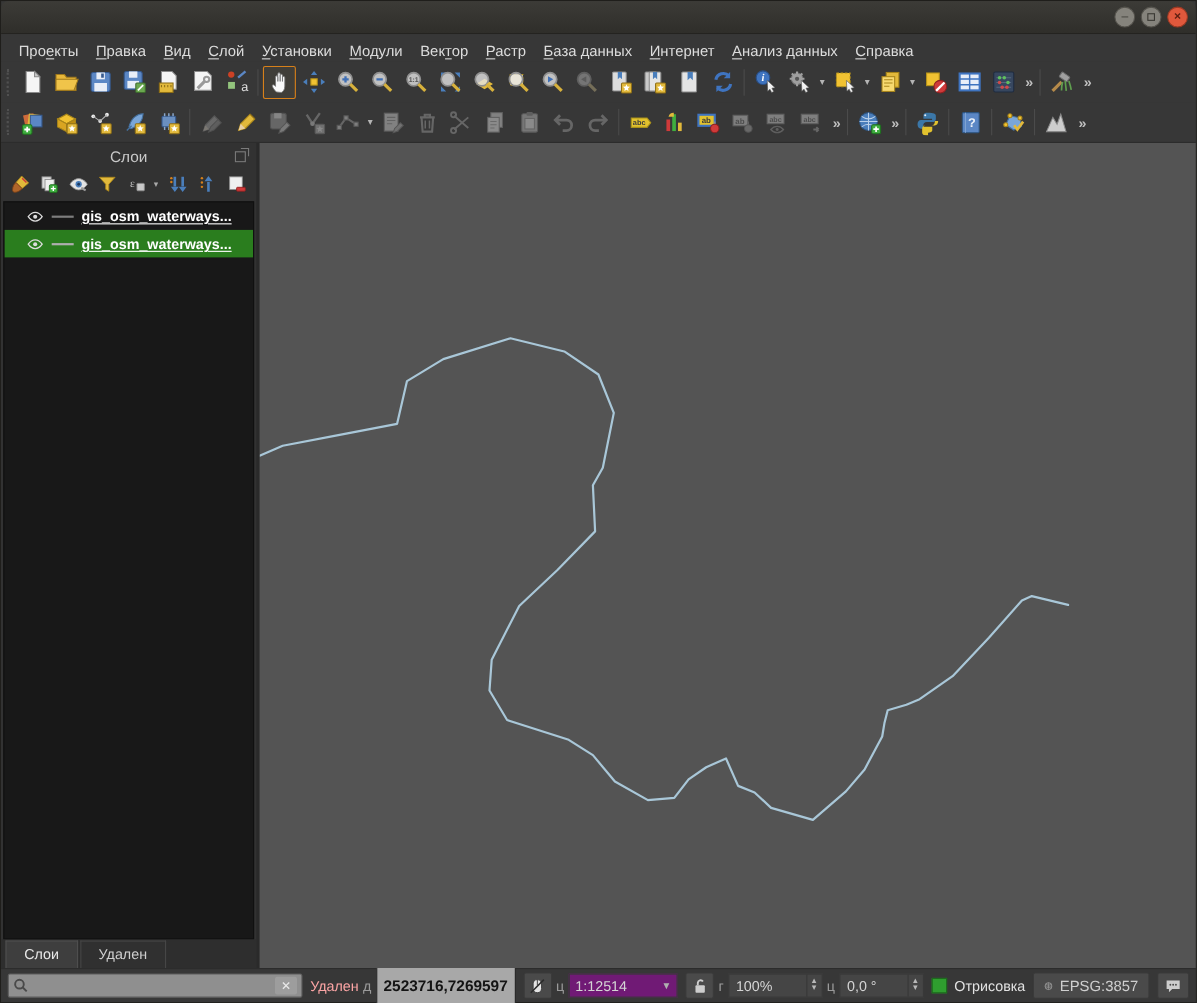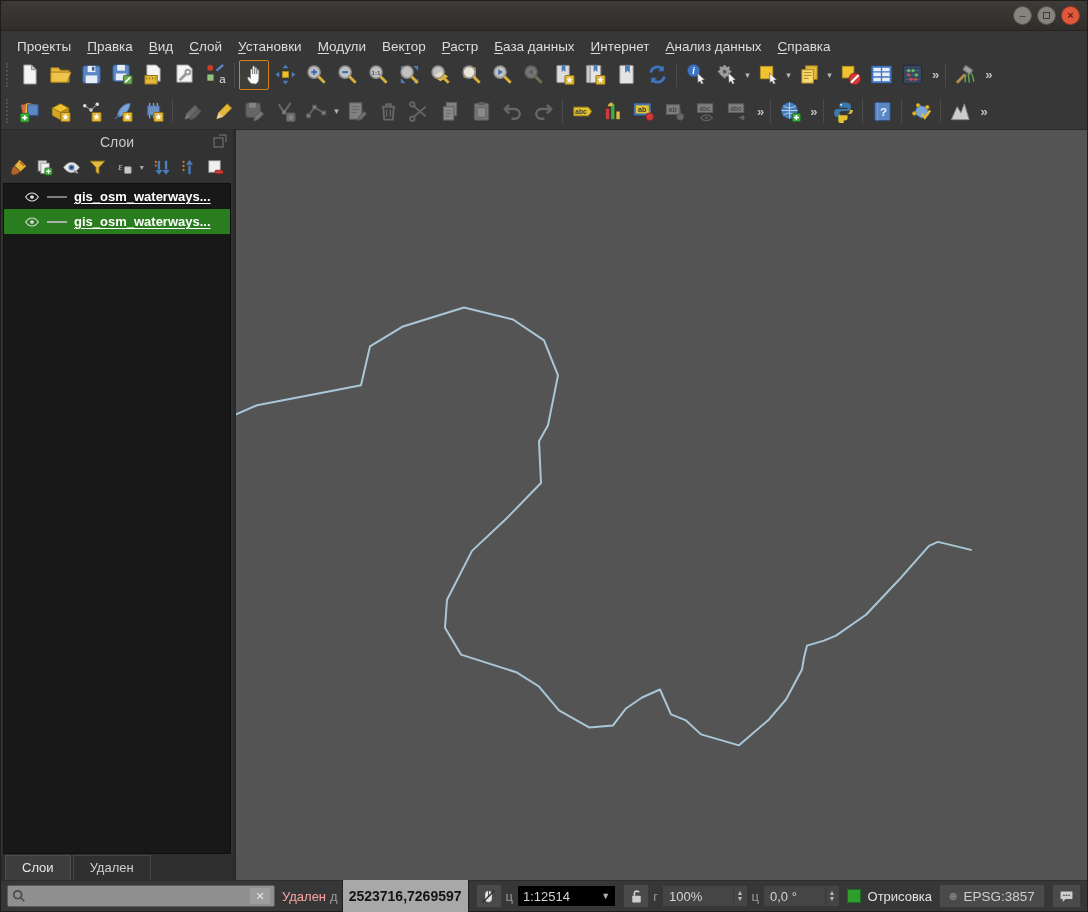--- a/index.html
+++ b/index.html
@@ -59,21 +59,21 @@
   
   .statusbar { height:31px; flex:0 0 31px; background:#373737; border-top:1px solid #2c2c2c; display:flex; align-items:center; padding:0 6px; gap:7px; font-size:13px; }
   .locator { width:268px; flex:0 0 268px; height:22px; background:#8f8f8f; border:1px solid #5c5c5c; border-radius:2px; display:flex; align-items:center; padding:0 4px; gap:4px; }
   .locator input { flex:1; background:transparent; border:none; outline:none; font-size:13px; color:#222; min-width:0; }
   .locator .clear { width:20px; height:16px; background:#9d9d9d; border-radius:2px; color:#e8e8e8; font-size:11px; display:flex; align-items:center; justify-content:center; }
   .status-msg { color:#fca5a5; white-space:nowrap; }
   .frag { color:#9a9a9a; margin:0 -3px; }
   .coord-input { height:22px; background:#a8a8a8; border:1px solid #1f1f1f; color:#141414; font-weight:bold; font-size:14px; padding:18px 6px; display:flex; align-items:center; }
   .sbtn { height:24px; min-width:26px; background:#4a4a4a; border:1px solid #3a3a3a; border-radius:2px; display:flex; align-items:center; justify-content:center; }
   .sbtn svg { width:17px; height:17px; }
-  .combo { height:22px; background:#000000; border:1px solid #383838; color:#d4d4d4; display:flex; align-items:center; padding:0 5px; gap:6px; }
+  .combo { height:22px; background:#701a75; border:1px solid #383838; color:#d4d4d4; display:flex; align-items:center; padding:0 5px; gap:6px; }
   .combo .cbtext { white-space:nowrap; }
   .combo .cbcaret { color:#b0b0b0; font-size:9px; margin-left:auto; }
   .scale-combo { width:108px; }
   .spin { height:22px; background:#454545; border:1px solid #383838; color:#d4d4d4; display:flex; align-items:stretch; }
   .spin .val { padding:2px 6px; display:flex; align-items:center; white-space:nowrap; }
   .spin .arrows { width:14px; display:flex; flex-direction:column; align-items:center; justify-content:center; color:#b8b8b8; font-size:7px; line-height:6px; border-left:1px solid #383838; margin-left:auto; }
   .spin.mag { width:94px; } .spin.rot { width:84px; }
   .chk { width:14px; height:14px; background:#2f9e2f; border:1px solid #1d6b1d; flex:0 0 14px; }
   .render-label { color:#e2e2e2; }
   .epsg { gap:6px; padding:0 9px; color:#cfcfcf; font-size:13.5px; }

